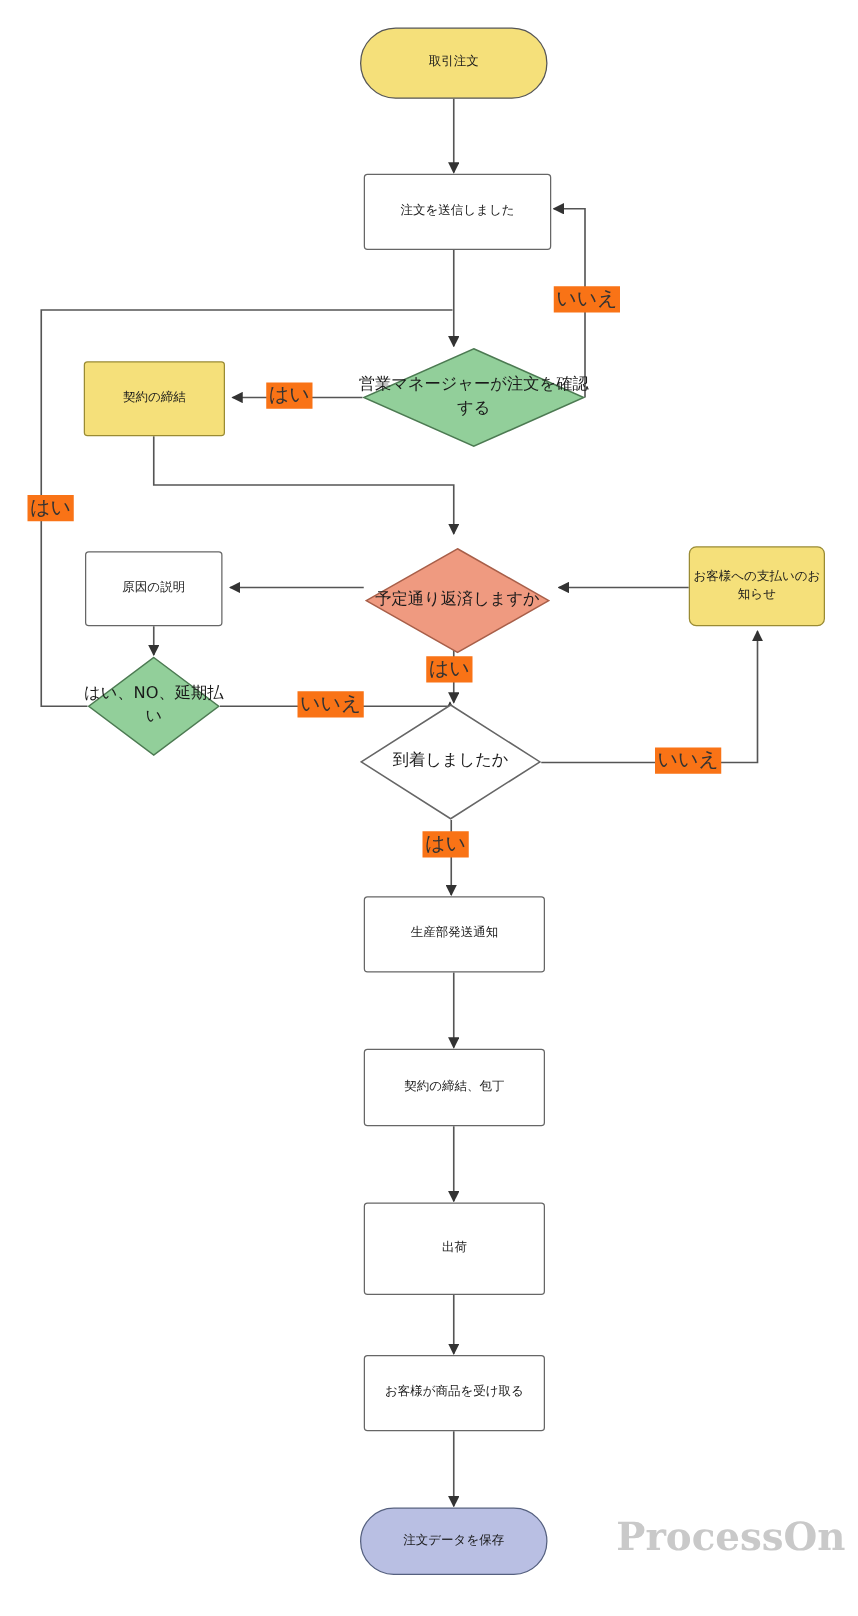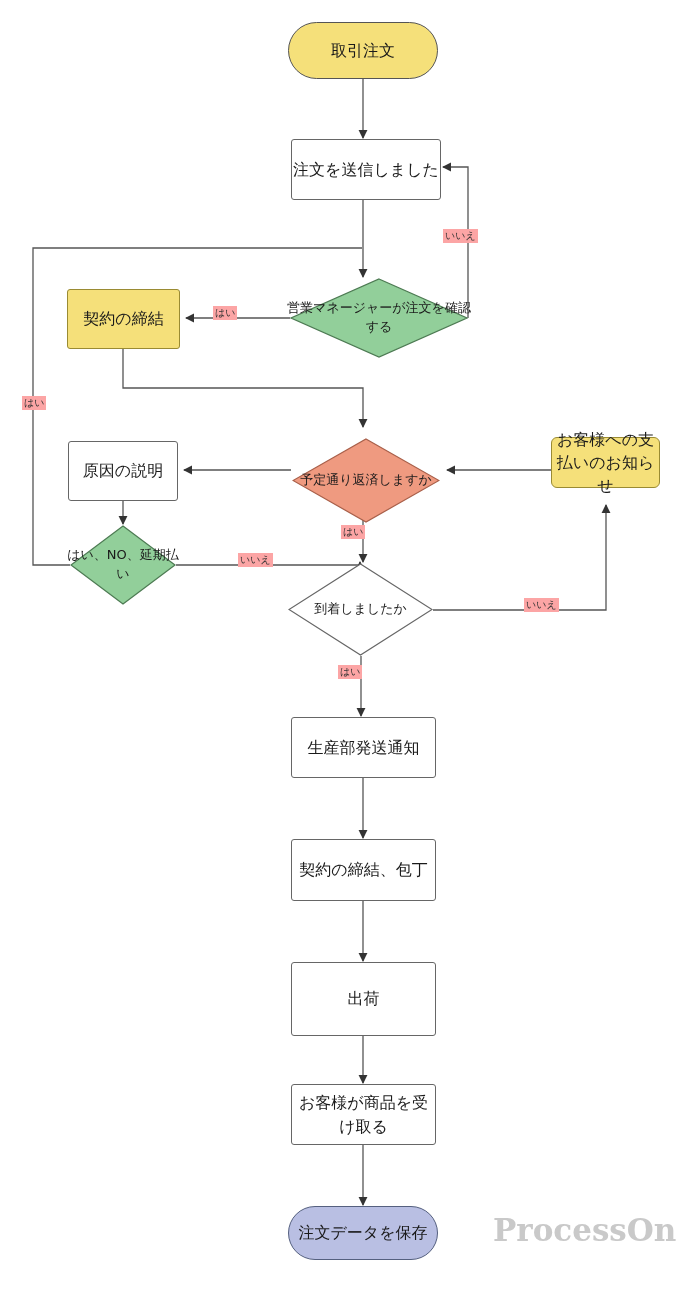--- a/index.html
+++ b/index.html
@@ -24,21 +24,21 @@
     width: 686px;
     height: 1293px;
   }
   .node {
     position: absolute;
     box-sizing: border-box;
     display: flex;
     align-items: center;
     justify-content: center;
     text-align: center;
-    font-size: 16px;
+    font-size: 10px;
     color: #1a1a1a;
     line-height: 1.45;
     z-index: 3;
   }
   .rect {
     border: 1px solid #666666;
     border-radius: 3px;
     background: #ffffff;
   }
   .rect.yellow {
@@ -74,23 +74,23 @@
     align-items: center;
     justify-content: center;
     text-align: center;
     font-size: 13px;
     color: #1a1a1a;
     line-height: 1.45;
     pointer-events: none;
   }
   .edge-label {
     position: absolute;
-    font-size: 10px;
+    font-size: 16px;
     color: #333333;
-    background: #fca5a5;
+    background: #f97316;
     padding: 0 2px;
     white-space: nowrap;
     z-index: 4;
   }
   .watermark {
     position: absolute;
     font-family: "DejaVu Serif", "Liberation Serif", serif;
     font-weight: bold;
     font-size: 31px;
     color: #c9c9c9;
@@ -180,21 +180,21 @@
     <span>原因の説明</span>
   </div>
 
   <div class="diamond-wrap" style="left:70px; top:525px; width:106px; height:80px;">
     <svg class="diamond-shape" viewBox="0 0 106 80" preserveAspectRatio="none">
       <polygon points="53,1 105,40 53,79 1,40" fill="#92cf9a" stroke="#4c7a52" stroke-width="1.2"></polygon>
     </svg>
     <div class="diamond-label" style="left:-6px; right:-6px;">はい、NO、延期払い</div>
   </div>
 
-  <div class="node rect yellow" style="left:551px; top:437px; width:109px; height:51px; border-radius:6px;">
+  <div class="node rect yellow" style="left:551px; top:437px; width:109px; height:64px; border-radius:6px;">
     <span>お客様への支払いのお知らせ</span>
   </div>
 
   <div class="diamond-wrap" style="left:288px; top:563px; width:145px; height:93px;">
     <svg class="diamond-shape" viewBox="0 0 145 93" preserveAspectRatio="none">
       <polygon points="72.5,1 144,46.5 72.5,92 1,46.5" fill="#ffffff" stroke="#666666" stroke-width="1.2"></polygon>
     </svg>
     <div class="diamond-label" style="left:-10px; right:-10px;">到着しましたか</div>
   </div>
 

